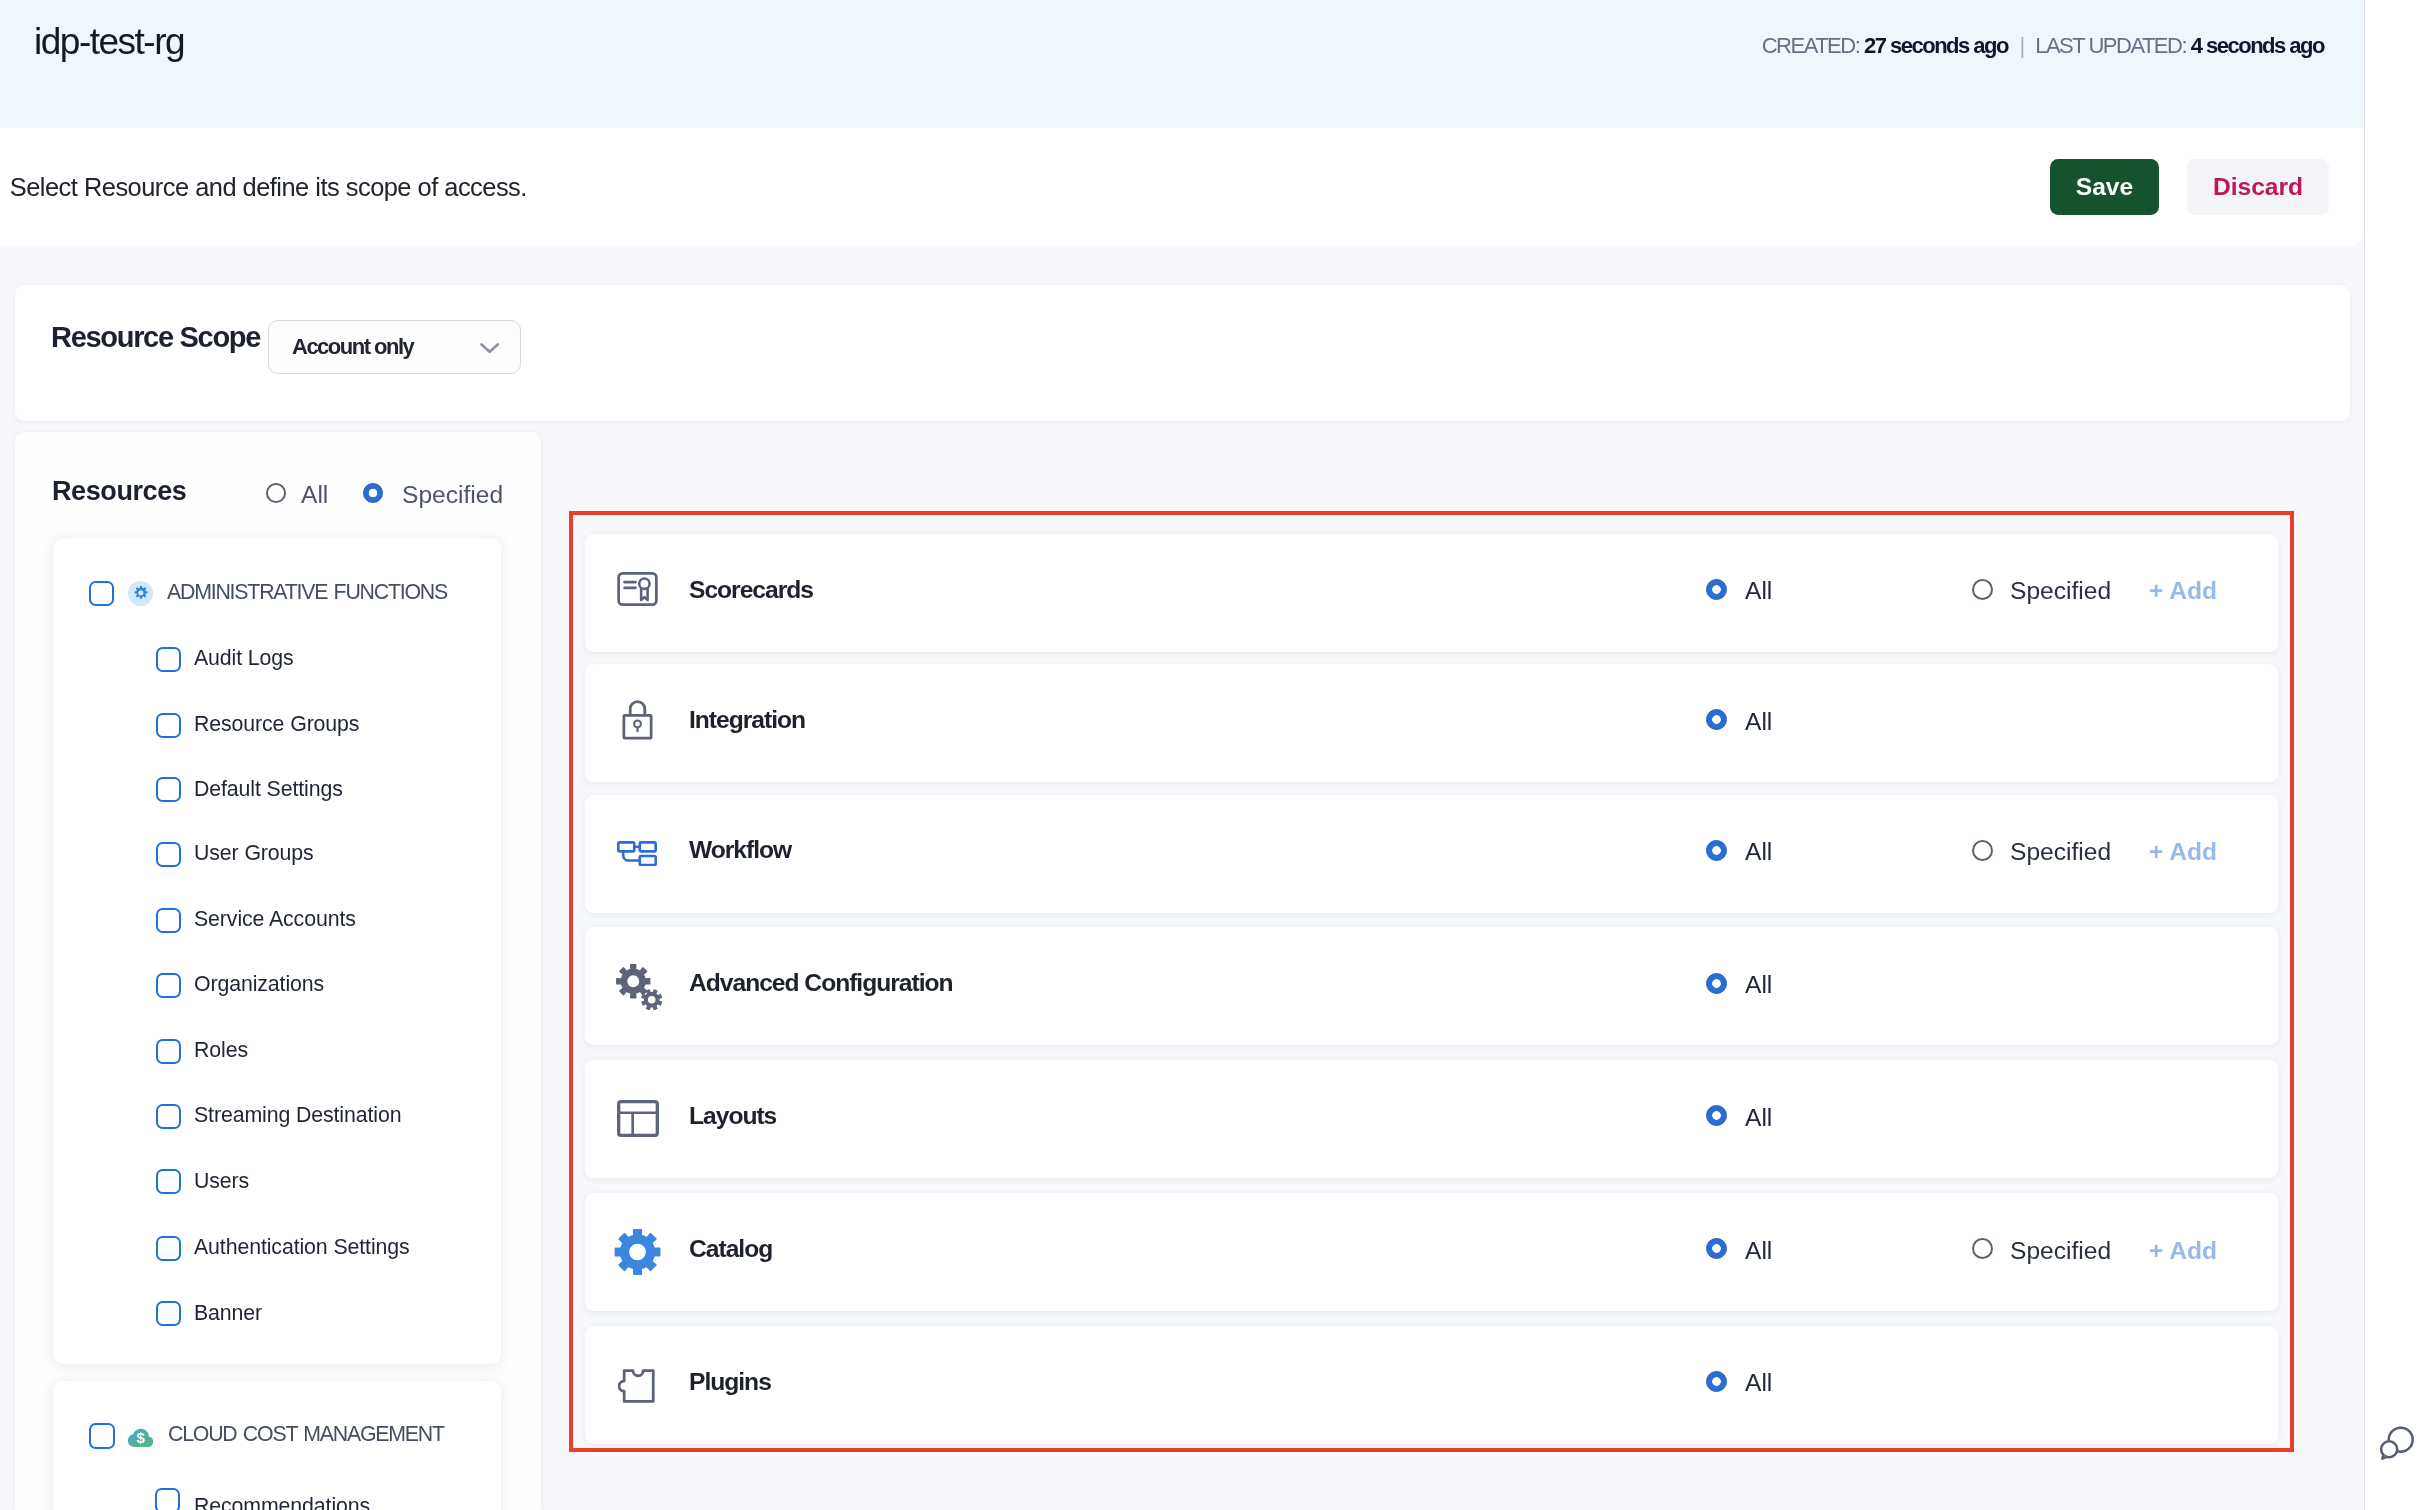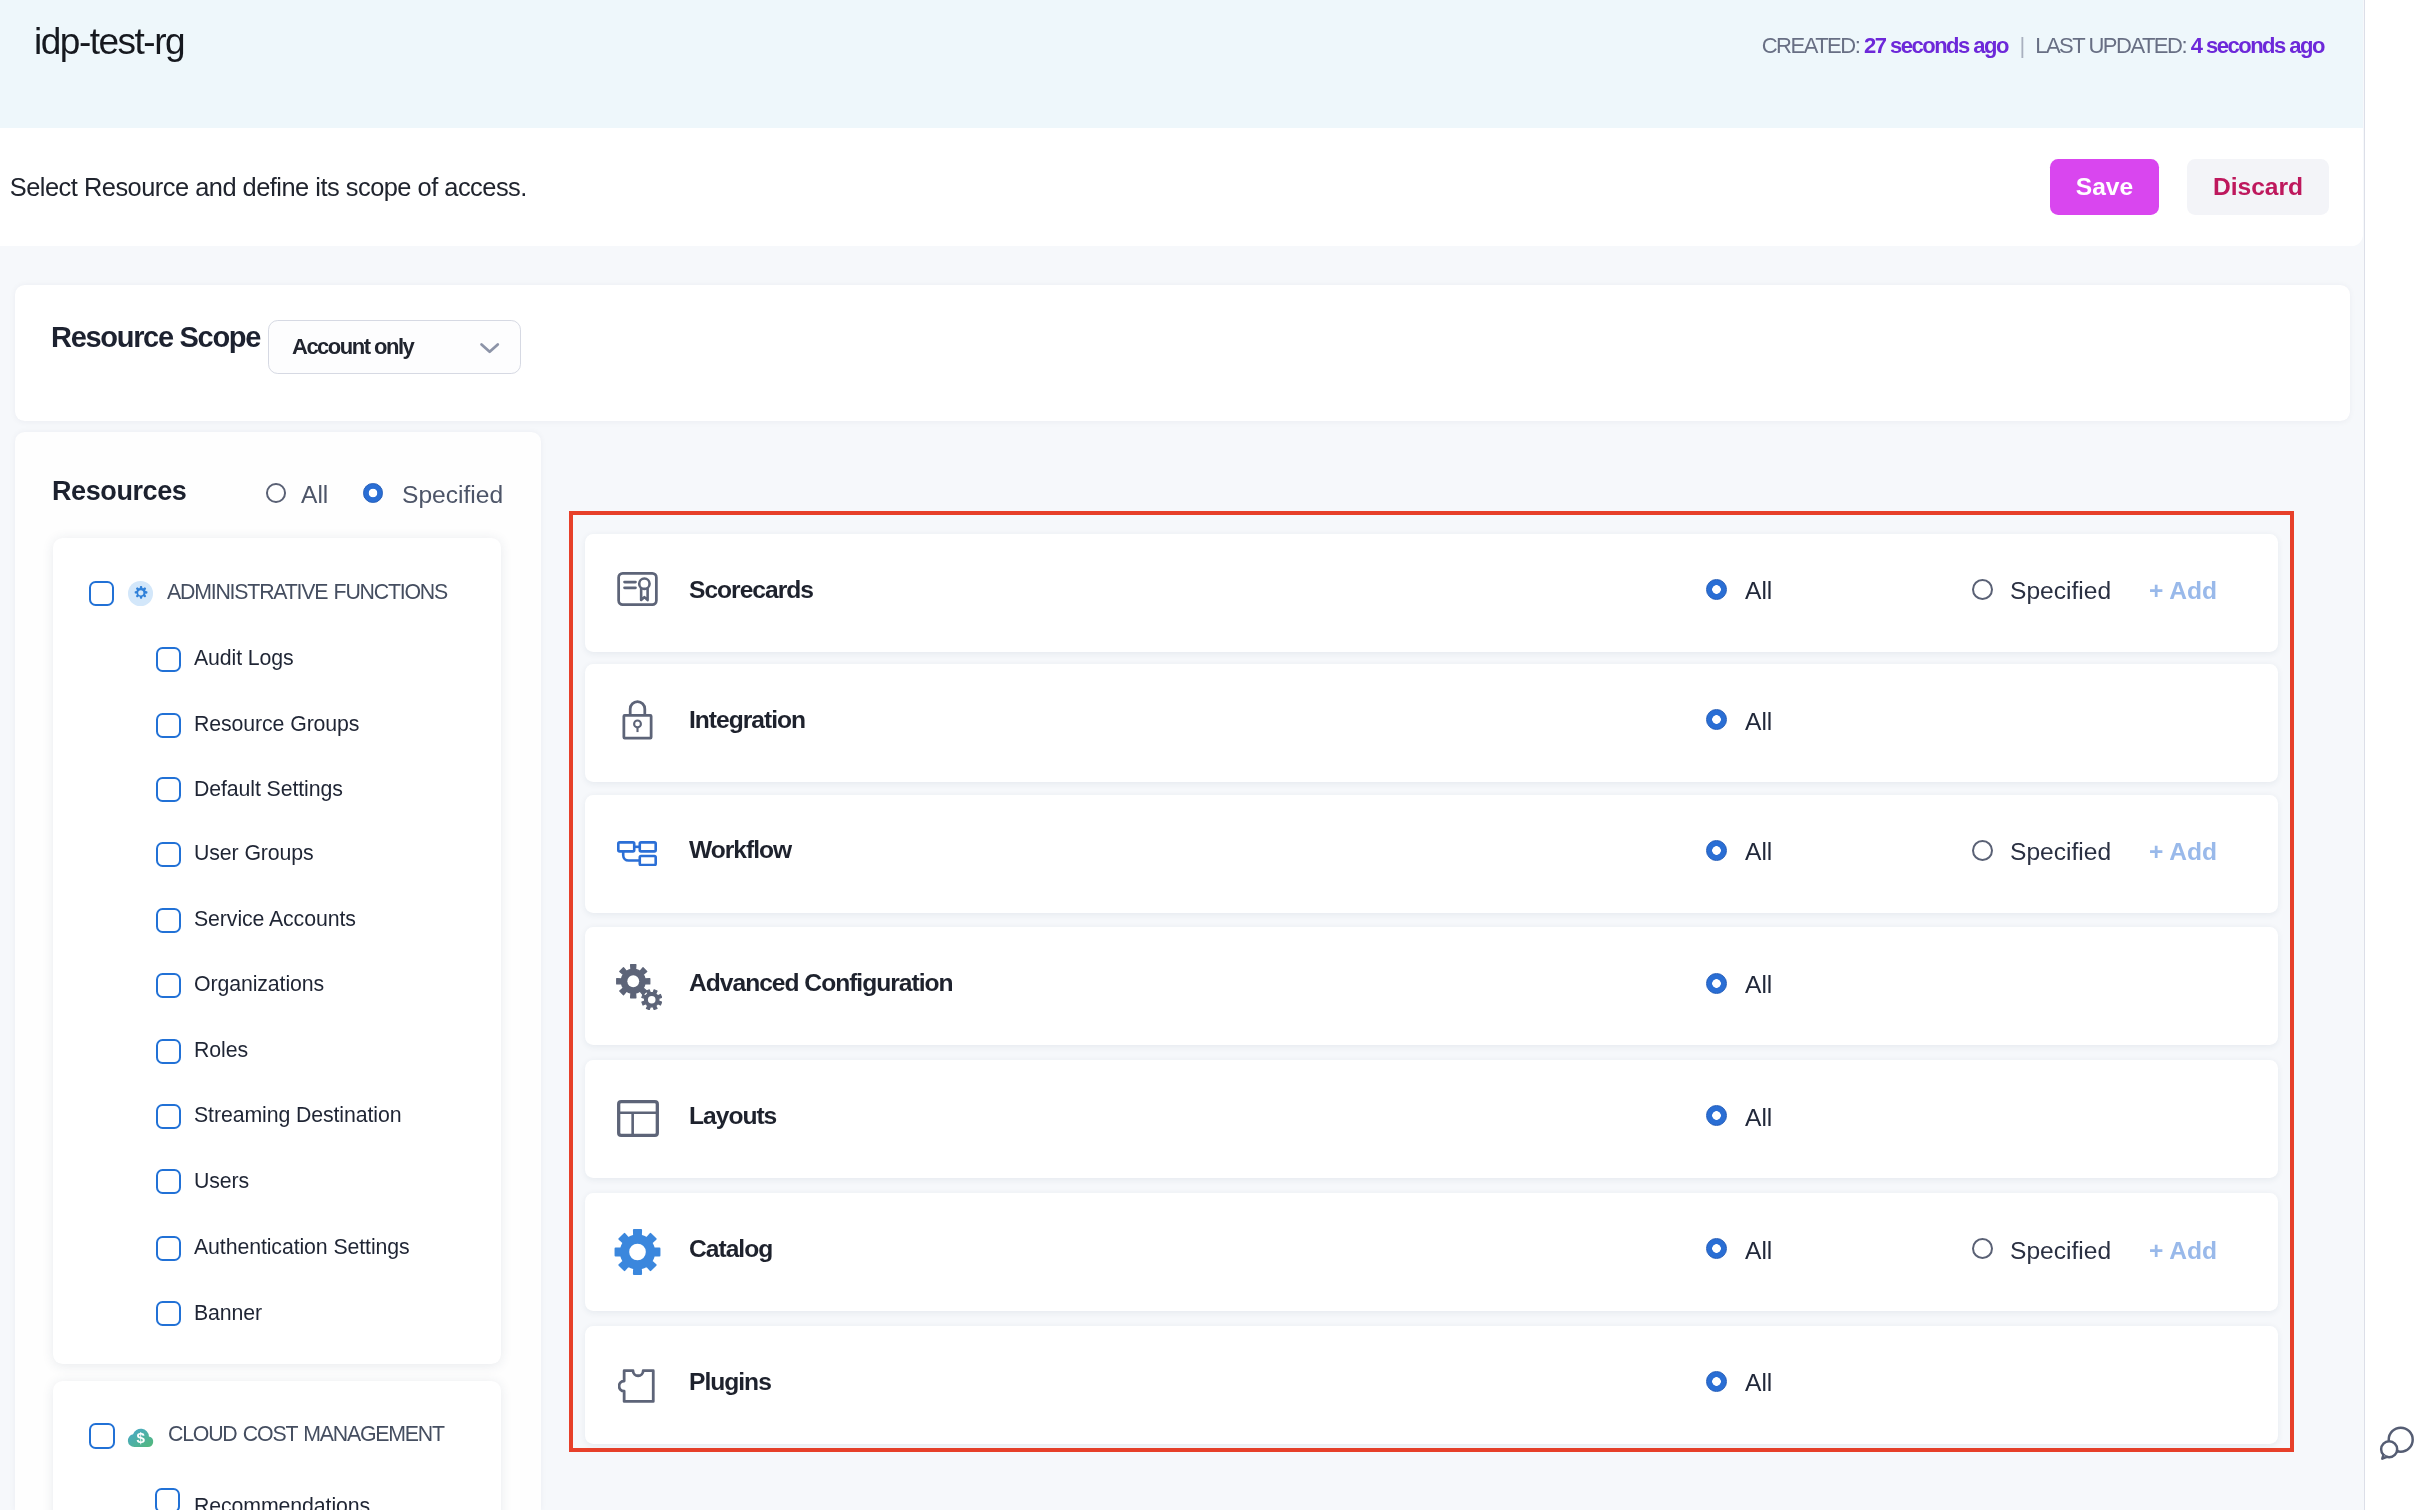--- a/index.html
+++ b/index.html
@@ -4,27 +4,27 @@
 <style>
 * { margin:0; padding:0; box-sizing:border-box; }
 html,body { width:2426px; height:1510px; }
 body { font-family:"Liberation Sans", sans-serif; background:#ffffff; position:relative; overflow:hidden; }
 .content { position:absolute; left:0; top:0; width:2365px; height:1510px; background:#f6f8fb; border-right:1.6px solid #dcdfe8; }
 
 
 .hdr { position:absolute; left:0; top:0; width:2363px; height:162px; background:#eef7fb; border-bottom:1.6px solid #e3e9ef; }
 .hdr h1 { position:absolute; left:34px; top:21.3px; font-size:37px; font-weight:400; color:#16191f; letter-spacing:-1.5px; }
 .meta { position:absolute; right:39px; top:33px; font-size:22px; letter-spacing:-1.5px; color:#686f84; white-space:nowrap; }
-.meta b { color:#6d28d9; font-weight:700; }
+.meta b { color:#0f172a; font-weight:700; }
 .meta .pipe { color:#a9b0bf; padding:0 11.5px; font-weight:300; }
 
 
 .toolbar { position:absolute; left:0; top:128px; width:2363px; height:118px; background:#ffffff; border-radius:0 0 11.5px 0; }
 .toolbar .txt { position:absolute; left:9.8px; top:45px; font-size:25.4px; color:#20242e; letter-spacing:-0.5px; }
-.btn-save { position:absolute; left:2050px; top:31px; width:109px; height:56px; border-radius:8.2px; background:#d946ef; color:#ffffff; font-size:24.6px; font-weight:700; text-align:center; line-height:56px; }
+.btn-save { position:absolute; left:2050px; top:31px; width:109px; height:56px; border-radius:8.2px; background:#14532d; color:#ffffff; font-size:24.6px; font-weight:700; text-align:center; line-height:56px; }
 .btn-discard { position:absolute; left:2187px; top:31px; width:142px; height:56px; border-radius:8.2px; background:#f3f4f8; color:#be185d; font-size:24.6px; font-weight:700; text-align:center; line-height:56px; }
 
 
 .rs-card { position:absolute; left:14.8px; top:285px; width:2335px; height:136px; background:#ffffff; border-radius:9.8px; box-shadow:0 0.8px 6.6px rgba(30,45,80,0.05); }
 .rs-title { position:absolute; left:51px; top:321px; font-size:29px; font-weight:700; color:#1d2230; letter-spacing:-1.3px; }
 .dropdown { position:absolute; left:268px; top:320px; width:253px; height:54px; background:#fdfdfe; border:1.6px solid #d6d9e3; border-radius:9.8px; }
 .dropdown .dtxt { position:absolute; left:23px; top:13px; font-size:22px; font-weight:700; color:#21252f; letter-spacing:-1.5px; }
 .dropdown svg { position:absolute; right:19.7px; top:21.3px; }
 
 

